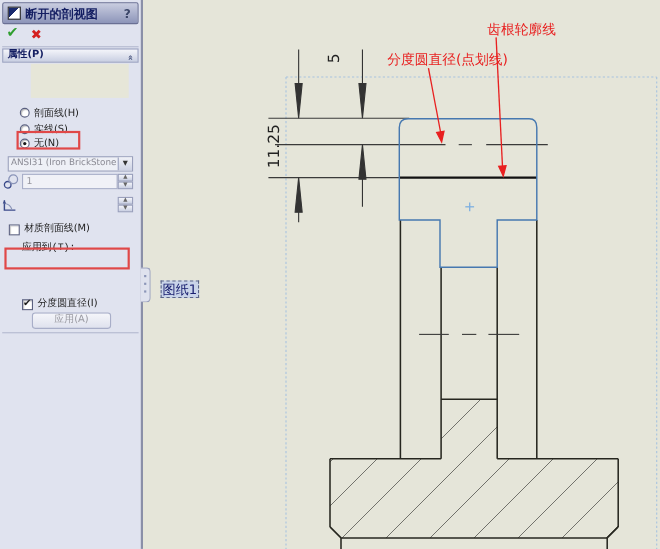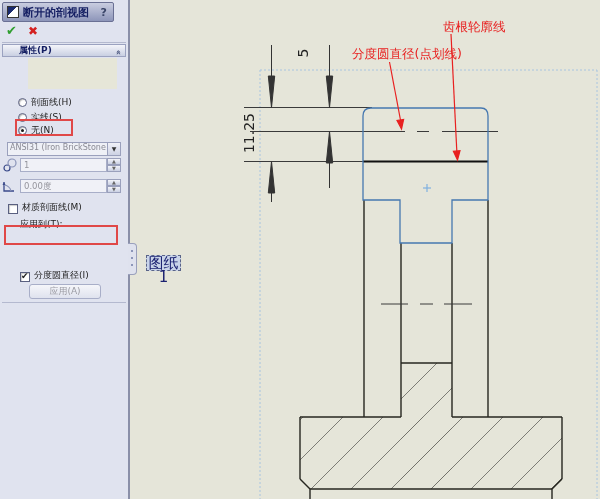--- a/index.html
+++ b/index.html
@@ -3,42 +3,42 @@
 <meta charset="utf-8">
 <style>
   * { margin:0; padding:0; box-sizing:border-box; }
   html,body { width:600px; height:499px; overflow:hidden;
     font-family:"DejaVu Sans", sans-serif; background:#e5e5d9; }
 
   
   #drawing-area { position:absolute; left:0; top:0; width:600px; height:499px; background:#e5e5d9; }
   #drawing-svg { position:absolute; left:0; top:0; }
   #sheet-label { position:absolute; left:146px; top:255px; width:35px; height:16px;
-    background:#c9d4e9; border:1px dashed #5a6488; color:#1a2070; font-size:15px;
+    background:#c9d4e9; border:1px dashed #5a6488; color:#1a2070; font-size:12px;
     line-height:14px; text-align:center; }
 
   
   #panel { position:absolute; left:0; top:0; width:130px; height:499px;
     background:#e0e3ef; border-right:2px solid #8a8fa8; font-size:9px; color:#222; }
-  #title-bar { position:absolute; left:2px; top:2px; width:112px; height:20px;
+  #title-bar { position:absolute; left:2px; top:2px; width:124px; height:20px;
     background:linear-gradient(#c9cde0,#8d95b9); border:1px solid #6a7094; border-radius:2px;
     display:flex; align-items:center; padding:0 4px; }
   #title-icon { width:12px; height:12px; border:1px solid #333;
     background:linear-gradient(135deg,#1a2a6e 45%,#ffffff 45%); margin-right:4px; }
   #panel-title { font-weight:bold; font-size:11px; color:#141e62; flex:1;
     white-space:nowrap; overflow:hidden; }
   #help-q { font-weight:bold; font-size:11px; color:#3a4568; padding-right:2px; }
   #confirm-bar { position:absolute; left:4px; top:23px; width:120px; height:19px; }
   #ok-btn { position:absolute; left:2px; top:0; font-size:13px; font-weight:bold; color:#2f9e2f; }
   #cancel-btn { position:absolute; left:24px; top:1px; font-size:12px; font-weight:bold; color:#d42020; }
   .hdiv { position:absolute; left:2px; width:124px; height:1px; background:#b4b9cf; }
 
   .sec-header { position:absolute; left:2px; width:124px; height:13px;
     background:linear-gradient(#f4f5fa,#c9cfe2); border:1px solid #9ba2c0;
-    font-weight:bold; color:#141e62; line-height:11px; padding-left:16px; }
+    font-weight:bold; color:#141e62; line-height:11px; padding-left:4px; }
   .collapse { position:absolute; right:4px; top:2px; font-size:8px; color:#44507a;
     transform:rotate(-90deg); display:inline-block; }
 
   #preview-box { position:absolute; left:28px; top:58px; width:89px; height:31px; background:#e6e6d8; }
 
   .radio-row { position:absolute; left:18px; height:12px; display:flex; align-items:center; }
   .radio { width:9px; height:9px; border-radius:50%; background:#fff;
     border:1px solid #5a6080; box-shadow:inset 1px 1px 1px #bbb; margin-right:4px; position:relative; }
   .radio.sel::after { content:""; position:absolute; left:2px; top:2px; width:3px; height:3px;
     border-radius:50%; background:#1a1a1a; }
@@ -61,21 +61,21 @@
   .spinner div { position:absolute; left:0; width:14px; height:7px;
     background:linear-gradient(#f4f5fa,#c9cfe2); border:1px solid #9aa0bc;
     font-size:5px; line-height:5px; text-align:center; color:#666; }
   .spinner .up { top:0; } .spinner .dn { top:7px; }
 
   .cb-row { position:absolute; display:flex; align-items:flex-end; height:12px; }
   .cb { width:10px; height:10px; background:#fff; border:1px solid #5a6080;
     box-shadow:inset 1px 1px 1px #ccc; margin-right:4px; position:relative; }
   .cb.checked::after { content:"✔"; position:absolute; left:0px; top:-2px; font-size:9px; color:#1a1a1a; }
 
-  #apply-to-label { position:absolute; left:20px; top:218px; }
+  #apply-to-label { position:absolute; left:20px; top:218px;font-family:Liberation Mono, monospace; }
   #apply-btn { position:absolute; left:29px; top:284px; width:72px; height:15px;
     background:linear-gradient(#f5f6fa,#dfe2ee); border:1px solid #a8aec8; border-radius:3px;
     color:#9a9aa2; text-align:center; line-height:13px; }
   #splitter-tab { position:absolute; left:128px; top:243px; width:9px; height:32px;
     background:#dfe2ee; border:1px solid #9aa0bc; border-left:none; border-radius:0 4px 4px 0; }
   #splitter-tab i { position:absolute; left:3px; width:2px; height:2px; background:#8c96b8; }
 </style>
 </head>
 <body>
 
@@ -216,21 +216,20 @@
       <div class="dn">▼</div>
     </div>
   </div>
 
   <div class="spin-row" style="top:179px">
     <svg class="spin-icon" viewBox="0 0 15 15">
       <path d="M2,3 L2,12 L12,12" fill="none" stroke="#3a4a8a" stroke-width="1.3"></path>
       <path d="M9,12 A8,8 0 0 0 2,6" fill="none" stroke="#8a94b8" stroke-width="1.1"></path>
       <path d="M2,3 l-1.5,3 h3 z" fill="#3a4a8a"></path>
     </svg>
-    <div class="spin-input">0.00度</div>
     <div class="spinner">
       <div class="up">▲</div>
       <div class="dn">▼</div>
     </div>
   </div>
 
   <div class="cb-row" style="left:8px; top:202px">
     <span class="cb"></span>
     <span>材质剖面线(M)</span>
   </div>

